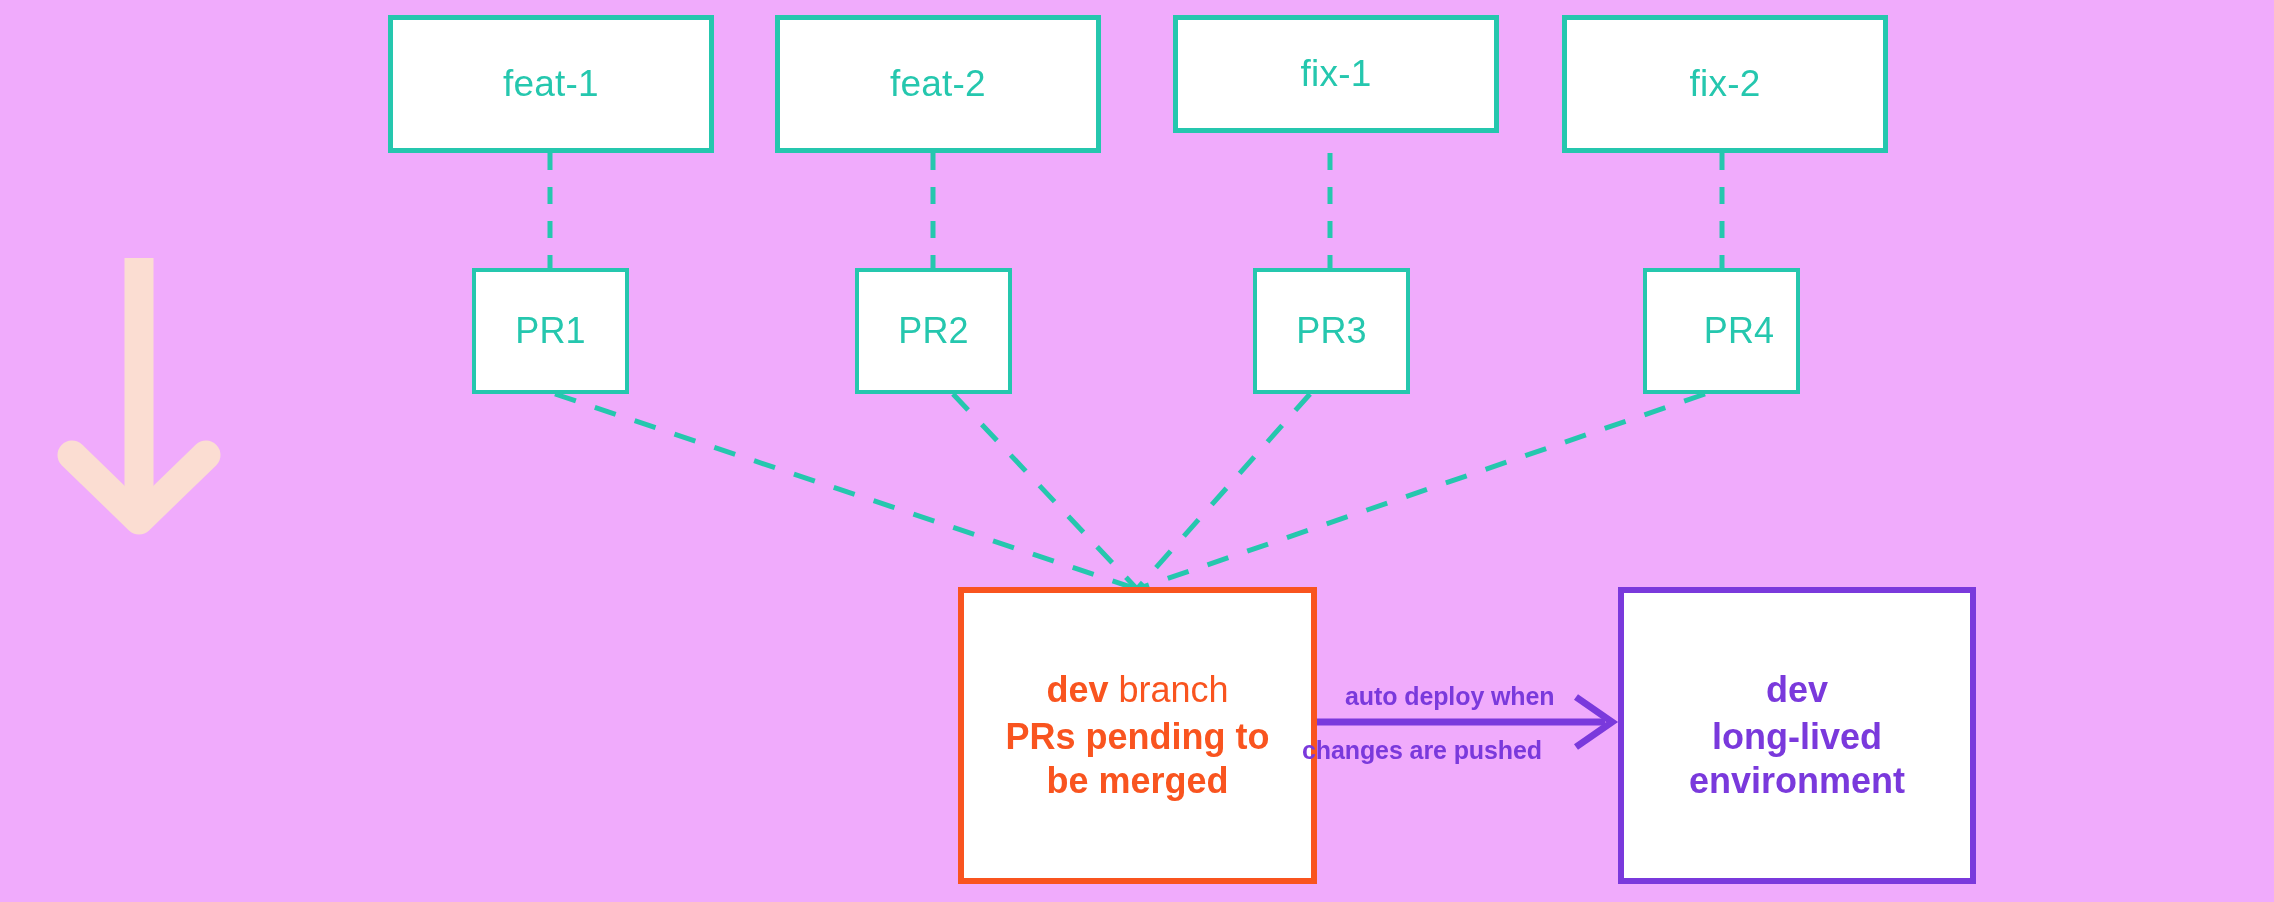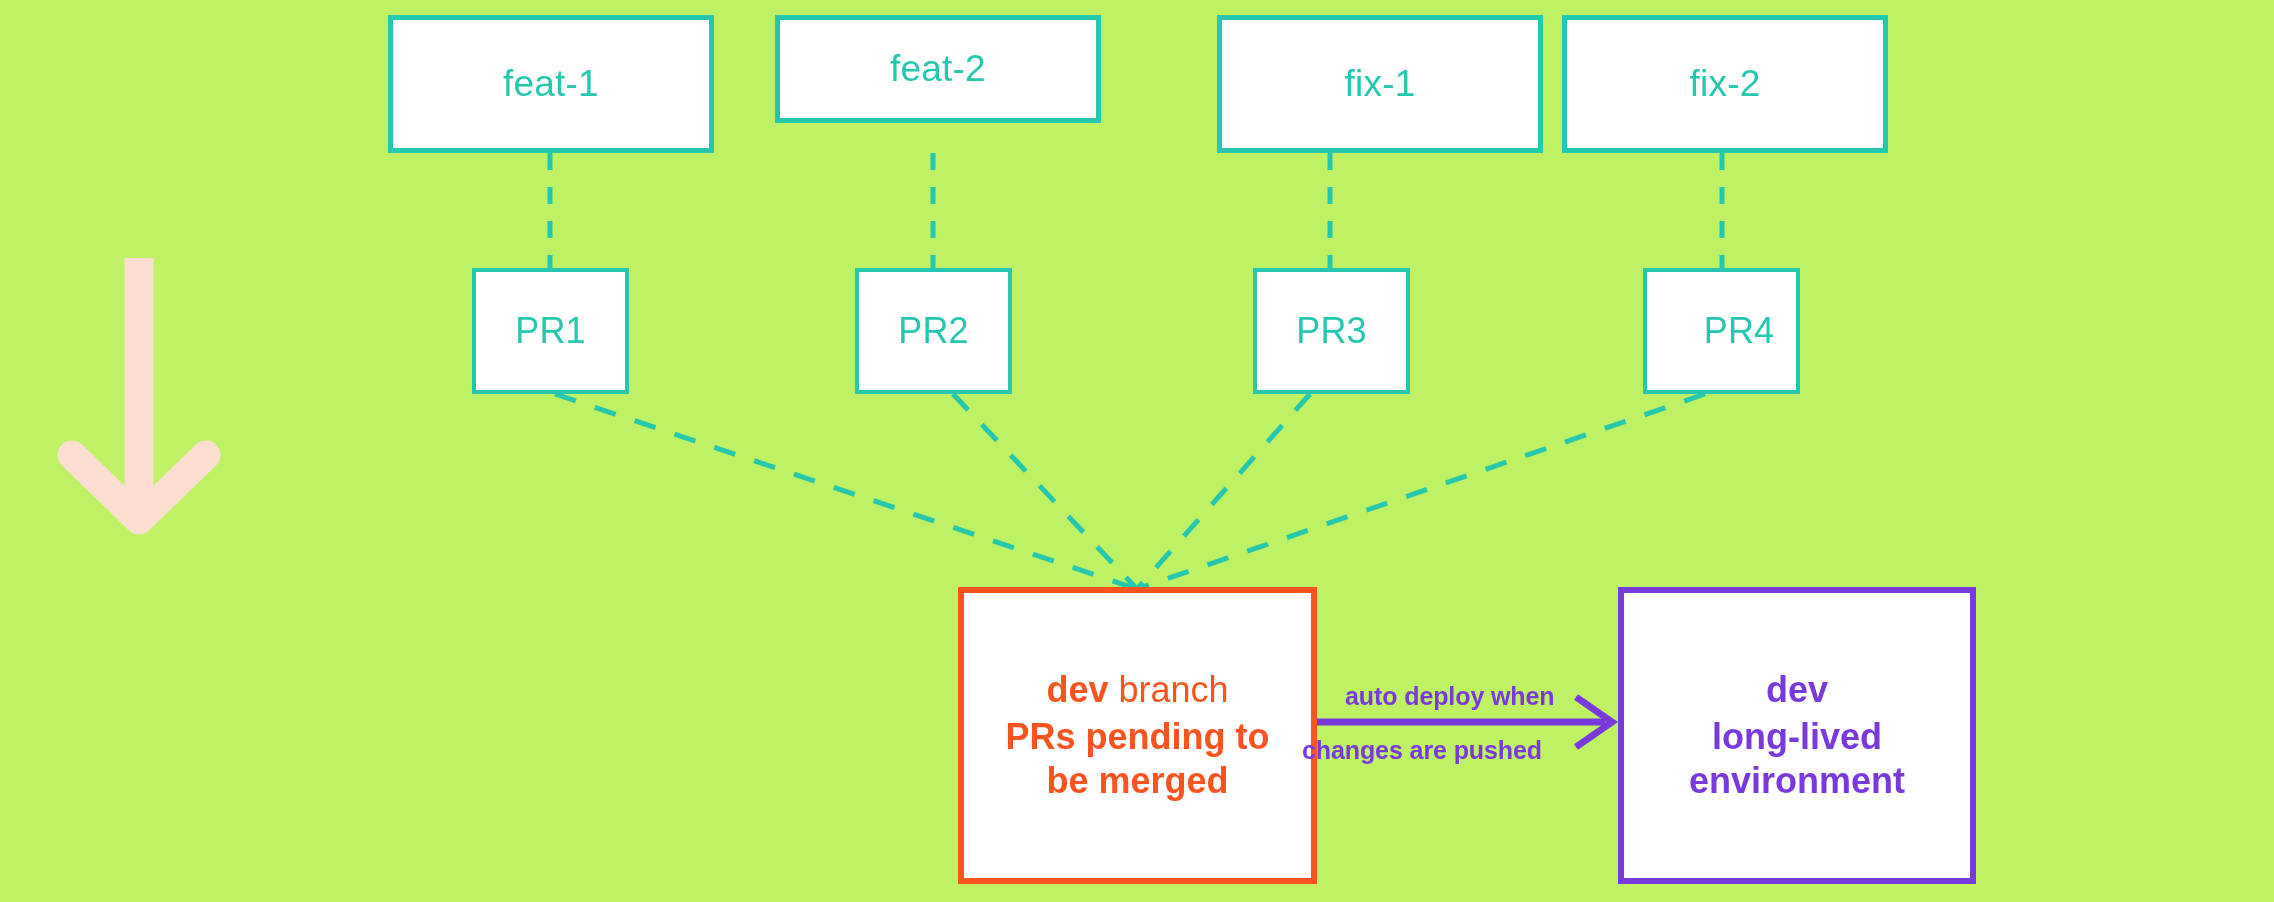--- a/index.html
+++ b/index.html
@@ -8,21 +8,21 @@
     padding: 0;
     background: #ffffff;
   }
   body {
     font-family: "Liberation Sans", "DejaVu Sans", sans-serif;
   }
   #canvas {
     position: relative;
     width: 2274px;
     height: 902px;
-    background: #bef264;
+    background: #f0abfc;
     overflow: hidden;
   }
   #edges {
     position: absolute;
     left: 0;
     top: 0;
     width: 2274px;
     height: 902px;
     pointer-events: none;
   }
@@ -118,25 +118,25 @@
     <g>
       <line x1="1317" y1="722" x2="1605" y2="722" stroke="#7A39DC" stroke-width="7"></line>
       <polyline points="1576,697 1612,722 1576,747" fill="none" stroke="#7A39DC" stroke-width="7" stroke-linecap="butt" stroke-linejoin="miter"></polyline>
     </g>
   </svg>
 
   <div class="node node-branch" style="left:388px; top:15px; width:326px; height:138px;">
     <span>feat-1</span>
   </div>
 
-  <div class="node node-branch" style="left:775px; top:15px; width:326px; height:108px;">
+  <div class="node node-branch" style="left:775px; top:15px; width:326px; height:138px;">
     <span>feat-2</span>
   </div>
 
-  <div class="node node-branch" style="left:1173px; top:15px; width:326px; height:138px;margin-left:44px;">
+  <div class="node node-branch" style="left:1173px; top:15px; width:326px; height:118px;">
     <span>fix-1</span>
   </div>
 
   <div class="node node-branch" style="left:1562px; top:15px; width:326px; height:138px;">
     <span>fix-2</span>
   </div>
 
   <div class="node node-pr" style="left:472px; top:268px; width:157px; height:126px;text-align:right;">
     <span>PR1</span>
   </div>

